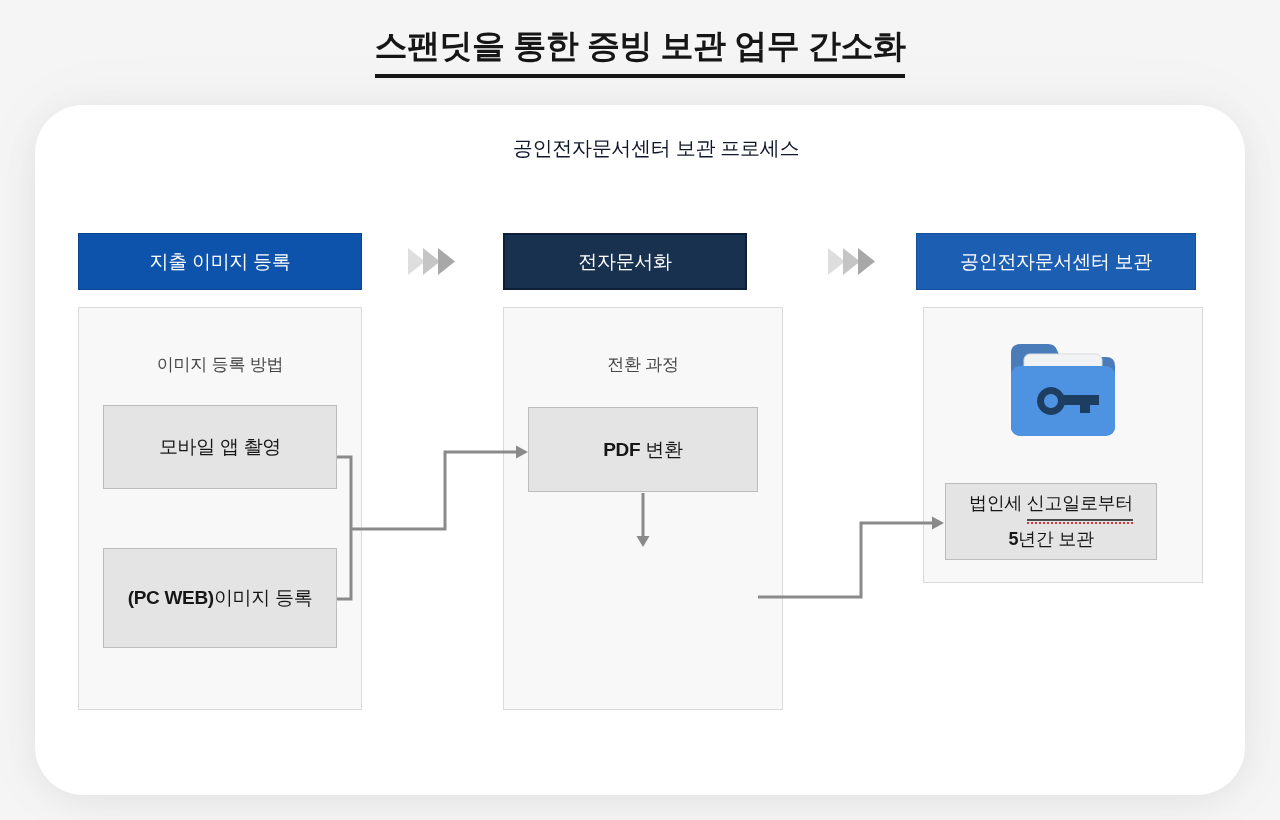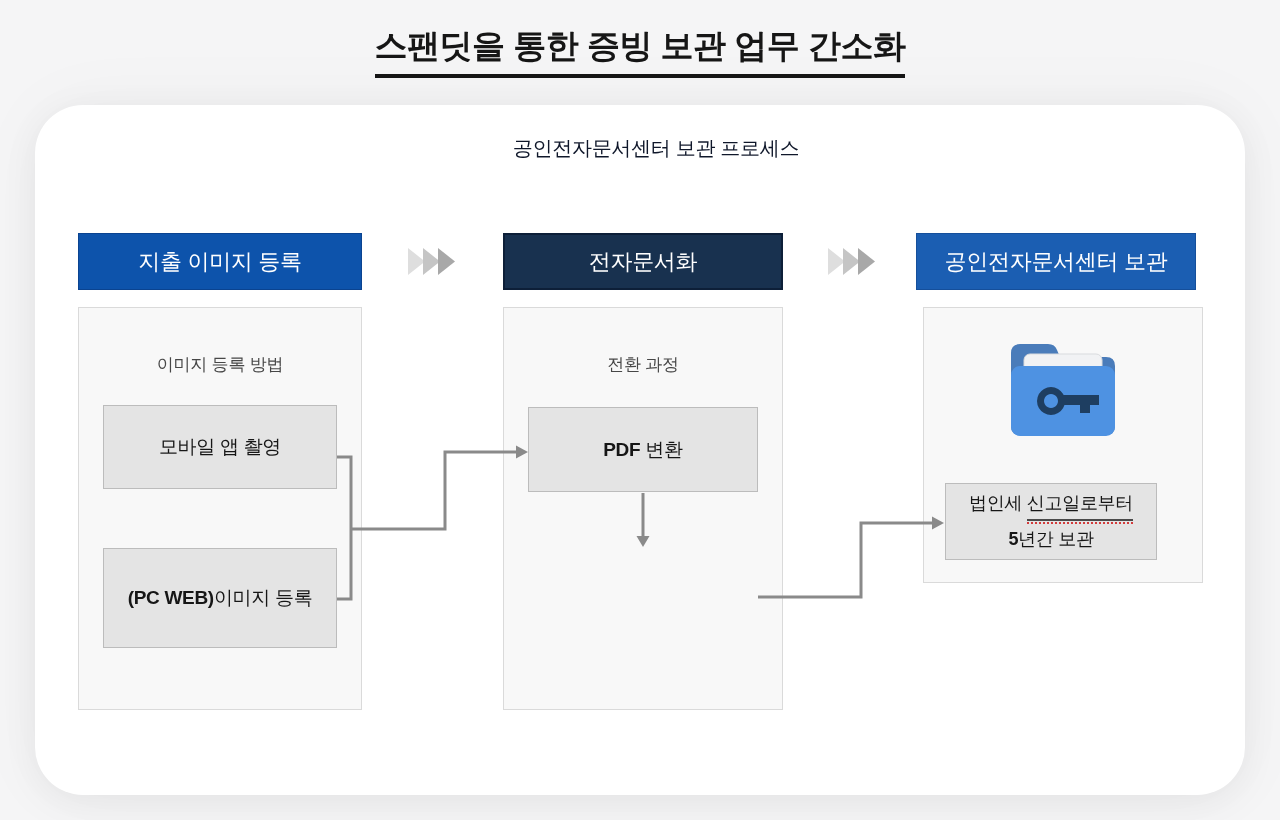--- a/index.html
+++ b/index.html
@@ -30,24 +30,24 @@
   }
   .card-subtitle {
     position:absolute; top:135px; left:0; width:1280px;
     text-align:center; font-size:20px; color:#0f172a; letter-spacing:-0.3px;margin-left:16px;
   }
 
   
   .col-header {
     position:absolute; height:57px;
     display:flex; align-items:center; justify-content:center;
-    color:#ffffff; font-size:22px; font-weight:500; letter-spacing:-0.3px;
+    color:#ffffff; font-size:19px; font-weight:500; letter-spacing:-0.3px;
   }
   .col-header.h1 { left:78px;  top:233px; width:284px; background:#0d53ab; border:1px solid #0a4390; }
-  .col-header.h2 { left:503px; top:233px; width:280px; background:#18314f; border:2px solid #0d1f38; }
+  .col-header.h2 { left:503px; top:233px; width:244px; background:#18314f; border:2px solid #0d1f38; }
   .col-header.h3 { left:916px; top:233px; width:280px; background:#1b5eb2; border:1px solid #154f9b; }
 
   
   .panel {
     position:absolute; background:#f8f8f8; border:1px solid #dadada;
   }
   .panel.p1 { left:78px;  top:307px; width:284px; height:403px; }
   .panel.p2 { left:503px; top:307px; width:280px; height:403px; }
   .panel.p3 { left:923px; top:307px; width:280px; height:276px; }
 

